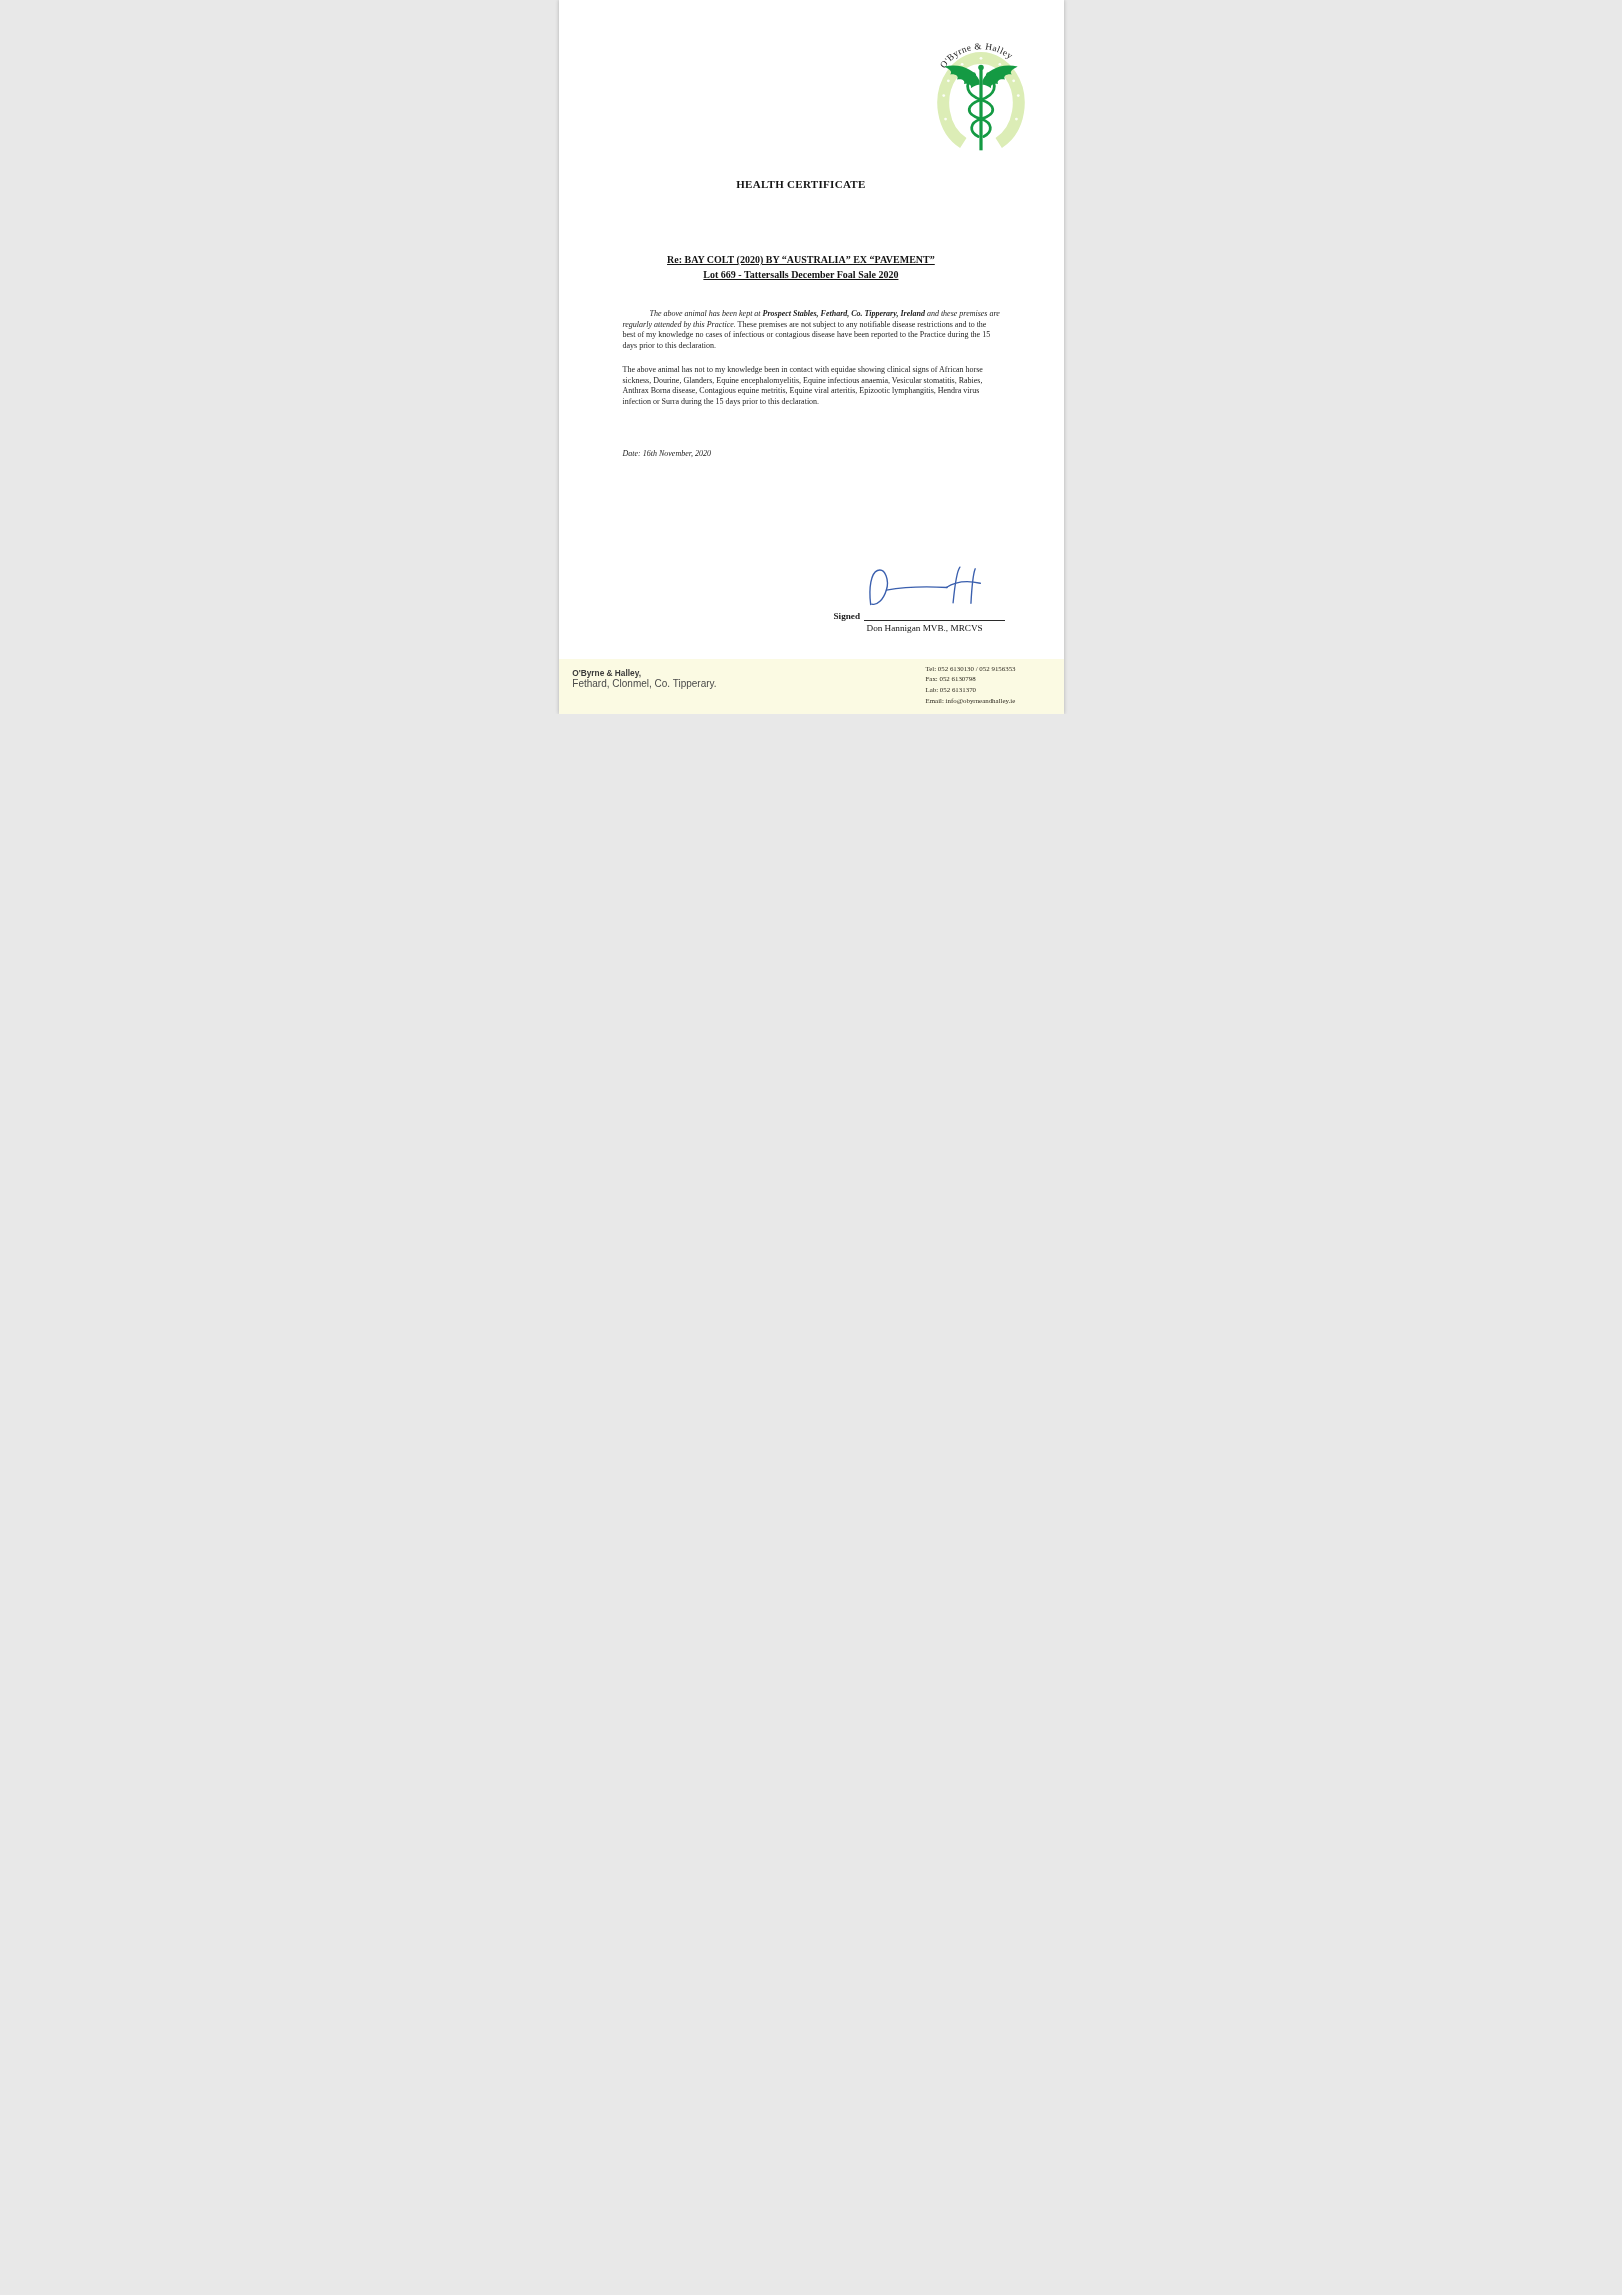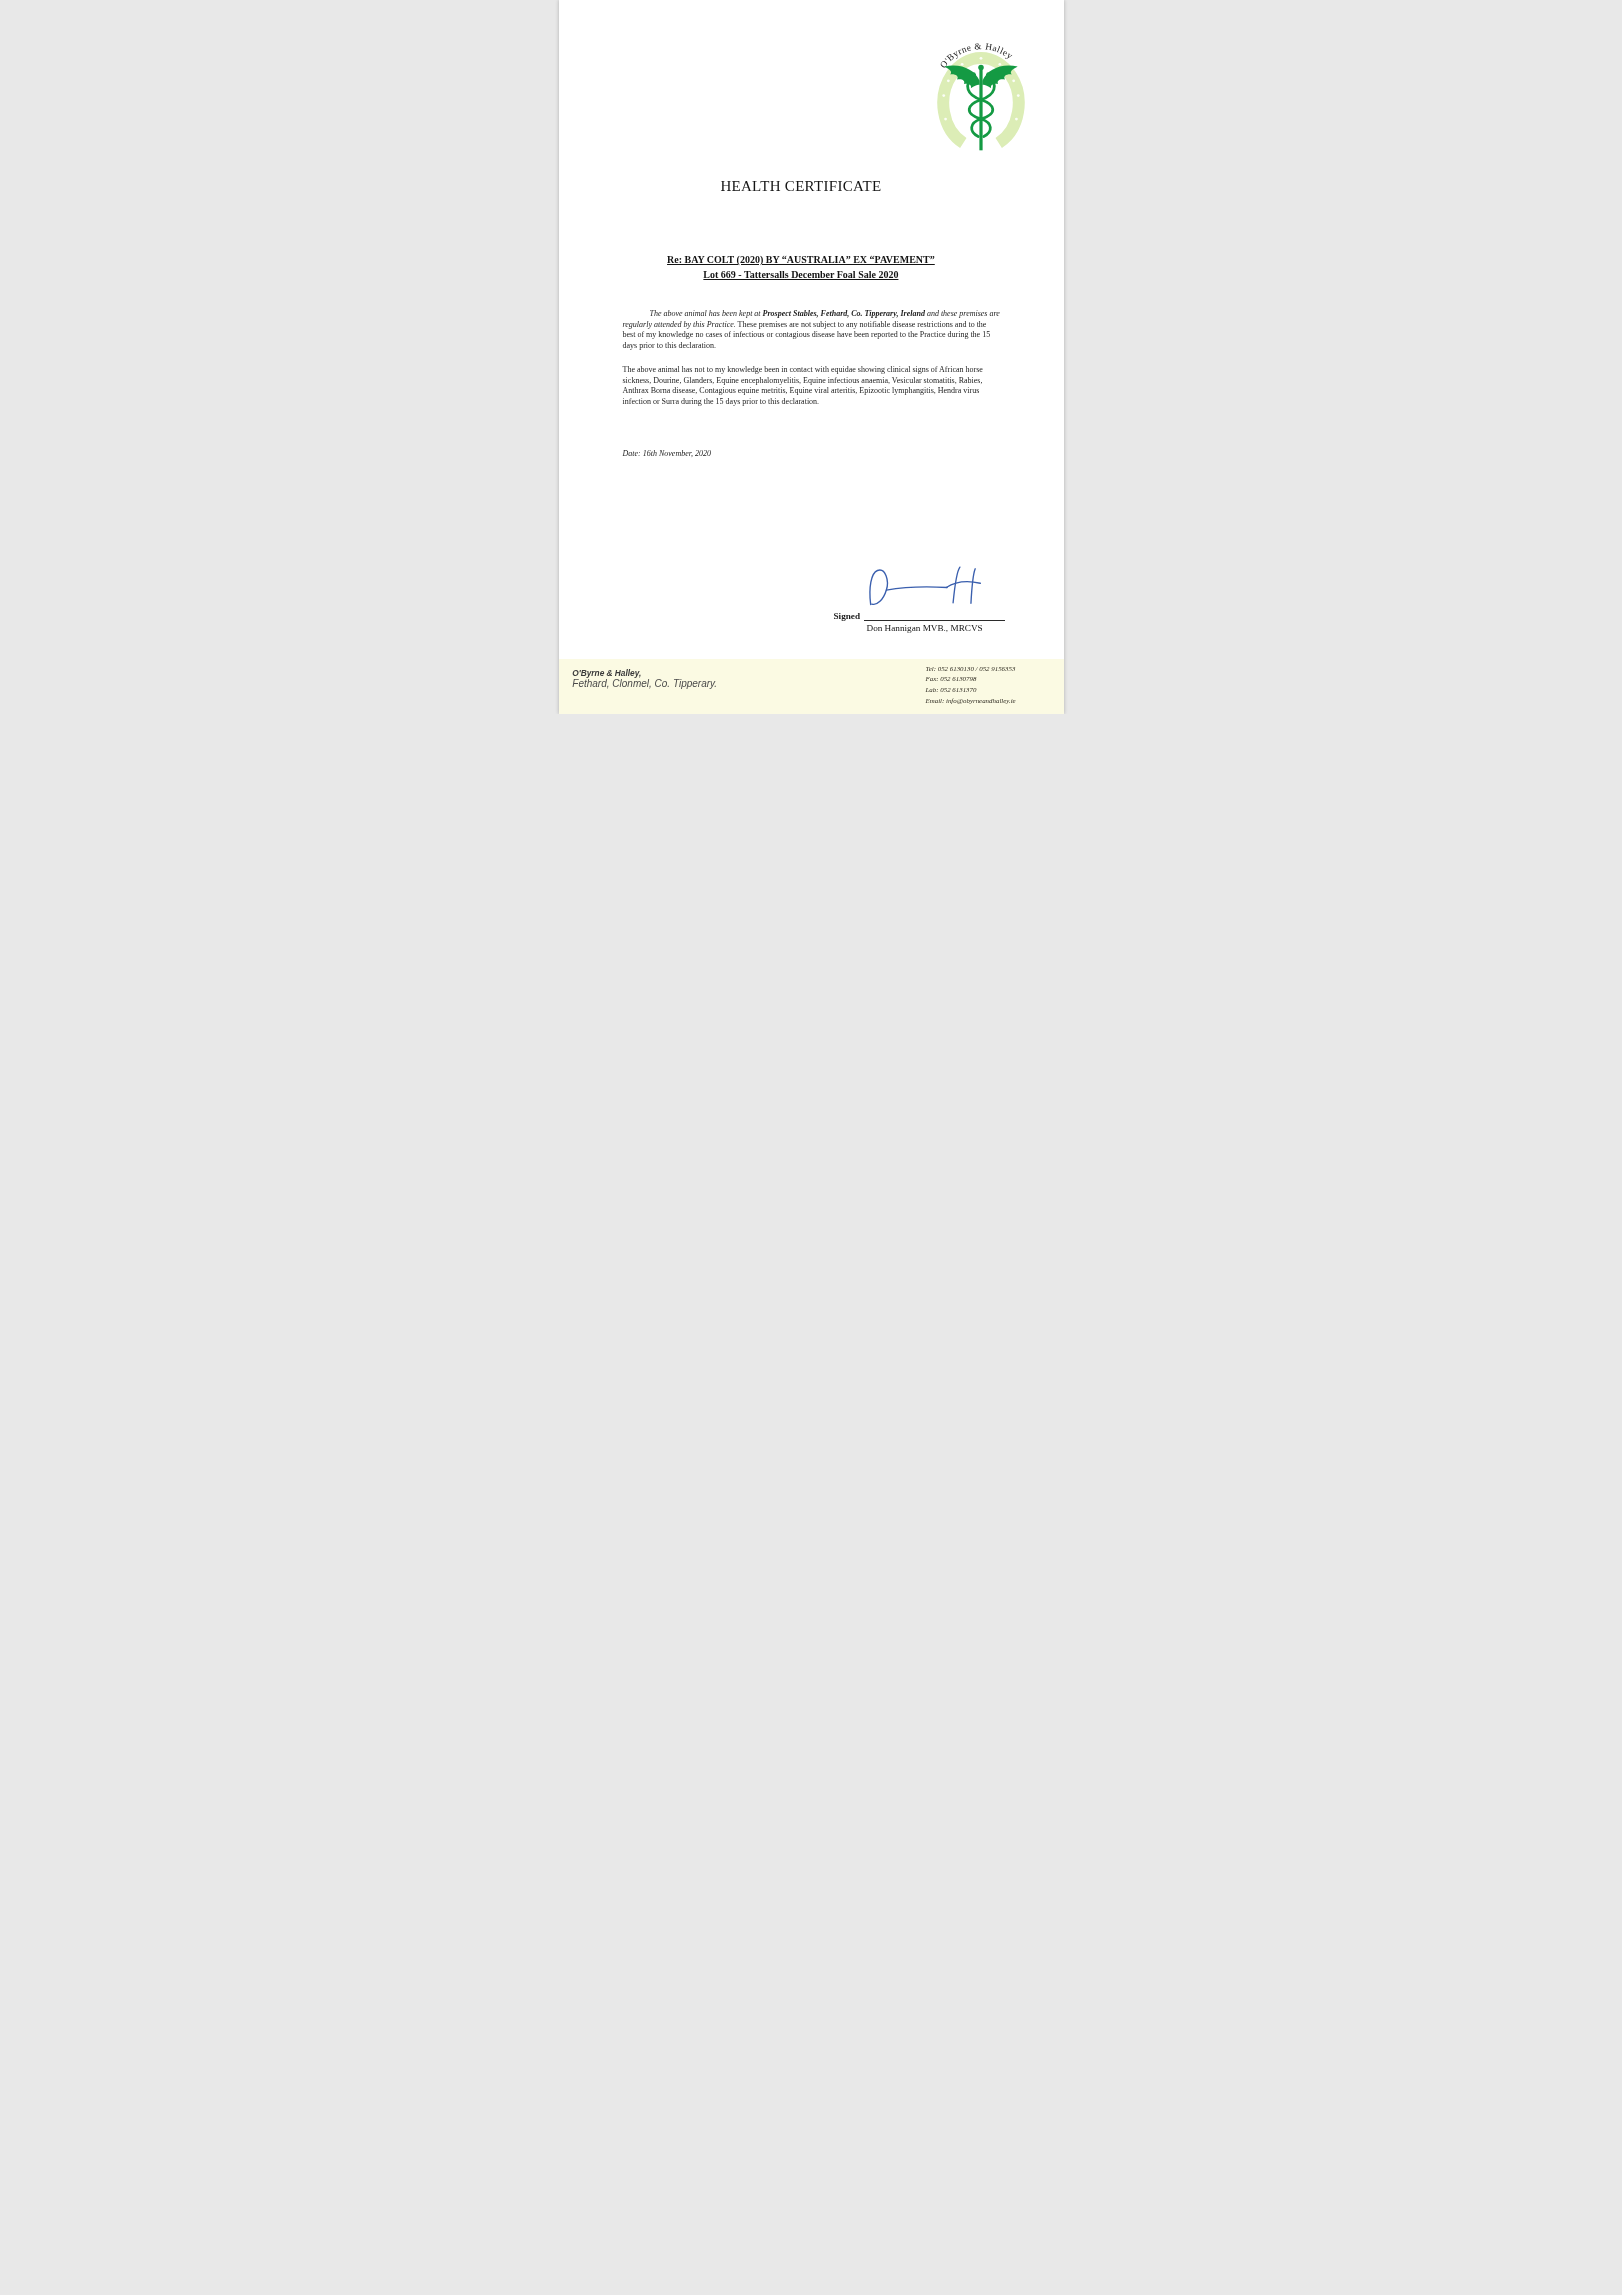--- a/index.html
+++ b/index.html
@@ -14,21 +14,21 @@
     box-shadow:0 0 3.7px rgba(0,0,0,.25);
   }
 
   
   .logo { position:absolute; top:15.6px; right:28.5px; width:108px; height:138px; }
 
   
   .doc-title {
     position:absolute; top:178px; left:0; width:96%;
     text-align:center;
-    font-size:15px; font-weight:normal; letter-spacing:0.3px;
+    font-size:11px; font-weight:bold; letter-spacing:0.3px;
     color:#141414;
   }
 
   
   .subject {
     position:absolute; top:252px; left:0; width:96%;
     text-align:center; font-weight:bold; font-size:10px; line-height:1.5;
     color:#141414;
   }
   .subject div { text-decoration:underline; }
@@ -50,21 +50,20 @@
   .sig-scrawl { position:absolute; left:28.5px; top:-7.3px; width:138px; height:51px; }
   .sig-row { display:flex; align-items:flex-end; gap:4px; padding-top:42px; }
   .sig-label { font-weight:bold; font-size:9.2px; }
   .sig-line { flex:1; border-bottom:0.9px solid #2b2b2b; height:0.5px; }
   .sig-name { font-weight:normal; font-size:9.2px; margin:1.8px 0 0 33px; color:#141414; }
 
   
   .footer {
     position:absolute; left:0; bottom:0; width:100%; height:55px;
     background:#fbfae3;
-    font-style:italic;
   }
   .footer-left {
     position:absolute; left:13.8px; top:9.2px;
     font-family:"Liberation Sans", sans-serif;
   }
   .footer-practice { font-weight:bold; font-size:8.3px; color:#3a3a3a; }
   .footer-address { font-size:10px; color:#4a4a4a; margin-top:0; }
   .footer-right {
     position:absolute; left:367px; top:4.6px;
     font-size:6.9px; line-height:1.55; color:#2e2a20;

